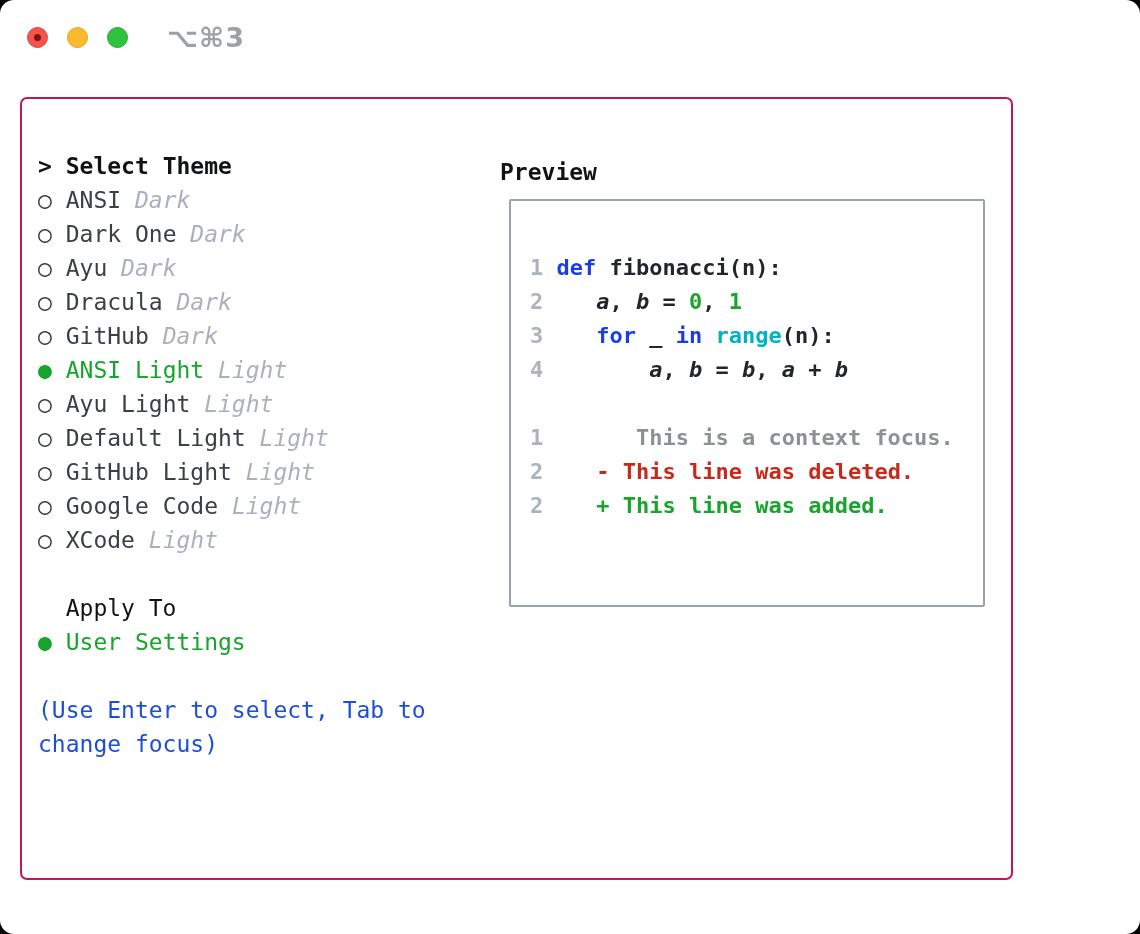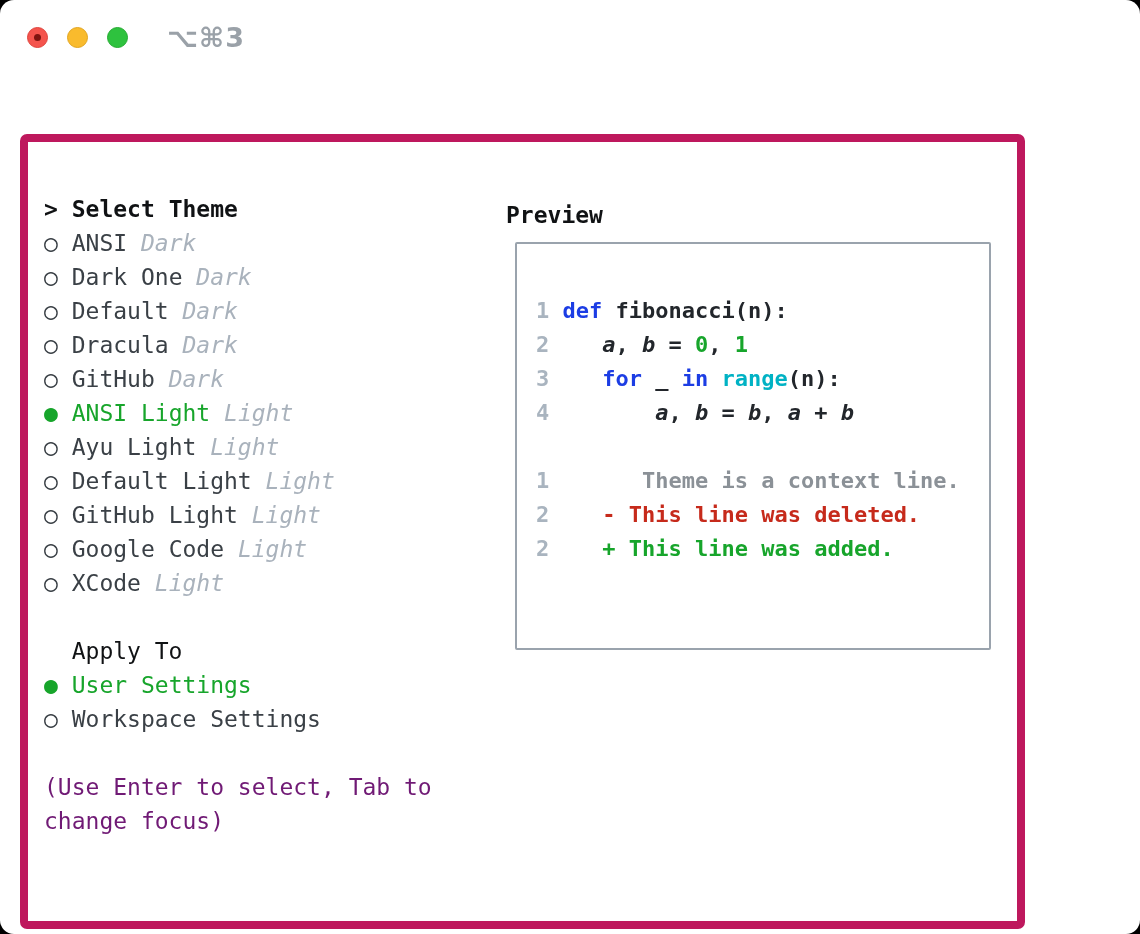--- a/index.html
+++ b/index.html
@@ -16,33 +16,33 @@
   .light.yellow{background:#f9bb2d;border:1px solid #e2a51f;box-sizing:border-box;}
   .light.green{background:#2ec23e;border:1px solid #24ab31;box-sizing:border-box;}
   .win-title{
     position:absolute;top:22px;left:167px;color:#9aa1a8;
     font-family:"DejaVu Sans","Liberation Sans",sans-serif;
     font-size:27px;font-weight:600;letter-spacing:1px;
   }
   
   .main-box{
     position:absolute;left:20px;top:97px;width:989px;height:779px;
-    border:8px solid #be185d;border-radius:7px;background:#fff;margin-top:37px;
+    border:2px solid #be185d;border-radius:7px;background:#fff;
   }
   .row{height:34px;line-height:34px;white-space:pre;font-size:23px;color:#3a4046;}
   .list-pane{position:absolute;left:16px;top:50px;}
   .prompt{color:#101214;font-weight:700;}
   .hdr{color:#101214;font-weight:700;}
   .hdr2{color:#101214;}
   .marker{color:#3a4046;}
   .marker.sel{color:#17a52b;}
   .name{color:#3a4046;}
   .name.sel{color:#17a52b;}
   .variant{color:#a9b2bc;font-style:italic;}
-  .hint{color:#701a75;}
+  .hint{color:#1d4ed8;}
   
   .preview-title{position:absolute;left:478px;top:56px;}
   .preview-box{
     position:absolute;left:487px;top:100px;width:472px;height:404px;
     border:2px solid #9aa3ad;border-radius:2px;background:#fff;
     box-sizing:content-box;overflow:hidden;
   }
   .code-area{position:absolute;left:19px;top:50px;}
   .pline{height:34px;line-height:34px;white-space:pre;font-size:22px;color:#22262b;font-weight:bold;}
   .lnum{display:inline-block;color:#a9b4bf;}
@@ -68,47 +68,46 @@
     <div class="light green"></div>
   </div>
   <div class="win-title">⌥⌘3</div>
 
   <div class="main-box">
 
     <div class="list-pane" id="list-pane">
         <div class="row"><span class="prompt">&gt; </span><span class="hdr">Select Theme</span></div>
         <div class="row"><span class="marker">○ </span><span class="name">ANSI</span><span class="variant"> Dark</span></div>
         <div class="row"><span class="marker">○ </span><span class="name">Dark One</span><span class="variant"> Dark</span></div>
-        <div class="row"><span class="marker">○ </span><span class="name">Default</span><span class="variant"> Dark</span></div>
+        <div class="row"><span class="marker">○ </span><span class="name">Ayu</span><span class="variant"> Dark</span></div>
         <div class="row"><span class="marker">○ </span><span class="name">Dracula</span><span class="variant"> Dark</span></div>
         <div class="row"><span class="marker">○ </span><span class="name">GitHub</span><span class="variant"> Dark</span></div>
         <div class="row"><span class="marker sel">● </span><span class="name sel">ANSI Light</span><span class="variant"> Light</span></div>
         <div class="row"><span class="marker">○ </span><span class="name">Ayu Light</span><span class="variant"> Light</span></div>
         <div class="row"><span class="marker">○ </span><span class="name">Default Light</span><span class="variant"> Light</span></div>
         <div class="row"><span class="marker">○ </span><span class="name">GitHub Light</span><span class="variant"> Light</span></div>
         <div class="row"><span class="marker">○ </span><span class="name">Google Code</span><span class="variant"> Light</span></div>
         <div class="row"><span class="marker">○ </span><span class="name">XCode</span><span class="variant"> Light</span></div>
         <div class="row"></div>
         <div class="row"><span class="hdr2">  Apply To</span></div>
         <div class="row"><span class="marker sel">● </span><span class="name sel">User Settings</span></div>
-        <div class="row"><span class="marker">○ </span><span class="name">Workspace Settings</span></div>
         <div class="row"></div>
         <div class="row"><span class="hint">(Use Enter to select, Tab to</span></div>
         <div class="row"><span class="hint">change focus)</span></div>
       </div>
 
     <div class="row preview-title hdr">Preview</div>
 
     <div class="preview-box">
       <div class="code-area" id="code-area">
           <div class="pline"><span class="lnum">1</span><span class="s-plain"> </span><span class="s-kw">def</span><span class="s-plain"> fibonacci(n):</span></div>
           <div class="pline"><span class="lnum">2</span><span class="s-plain">    </span><span class="s-var">a</span><span class="s-plain">, </span><span class="s-var">b</span><span class="s-plain"> = </span><span class="s-lit">0</span><span class="s-plain">, </span><span class="s-lit">1</span></div>
           <div class="pline"><span class="lnum">3</span><span class="s-plain">    </span><span class="s-kw">for</span><span class="s-plain"> </span><span class="s-var">_</span><span class="s-plain"> </span><span class="s-kw">in</span><span class="s-plain"> </span><span class="s-fn">range</span><span class="s-plain">(n):</span></div>
           <div class="pline"><span class="lnum">4</span><span class="s-plain">        </span><span class="s-var">a</span><span class="s-plain">, </span><span class="s-var">b</span><span class="s-plain"> = </span><span class="s-var">b</span><span class="s-plain">, </span><span class="s-var">a</span><span class="s-plain"> + </span><span class="s-var">b</span></div>
           <div class="pline"></div>
-          <div class="pline"><span class="lnum">1</span><span class="s-ctx">       Theme is a context line.</span></div>
+          <div class="pline"><span class="lnum">1</span><span class="s-ctx">       This is a context focus.</span></div>
           <div class="pline"><span class="lnum">2</span><span class="s-plain">    </span><span class="s-del">- This line was deleted.</span></div>
           <div class="pline"><span class="lnum">2</span><span class="s-plain">    </span><span class="s-add">+ This line was added.</span></div>
         </div>
     </div>
 
   </div>
 </div>
 
 </body></html>

